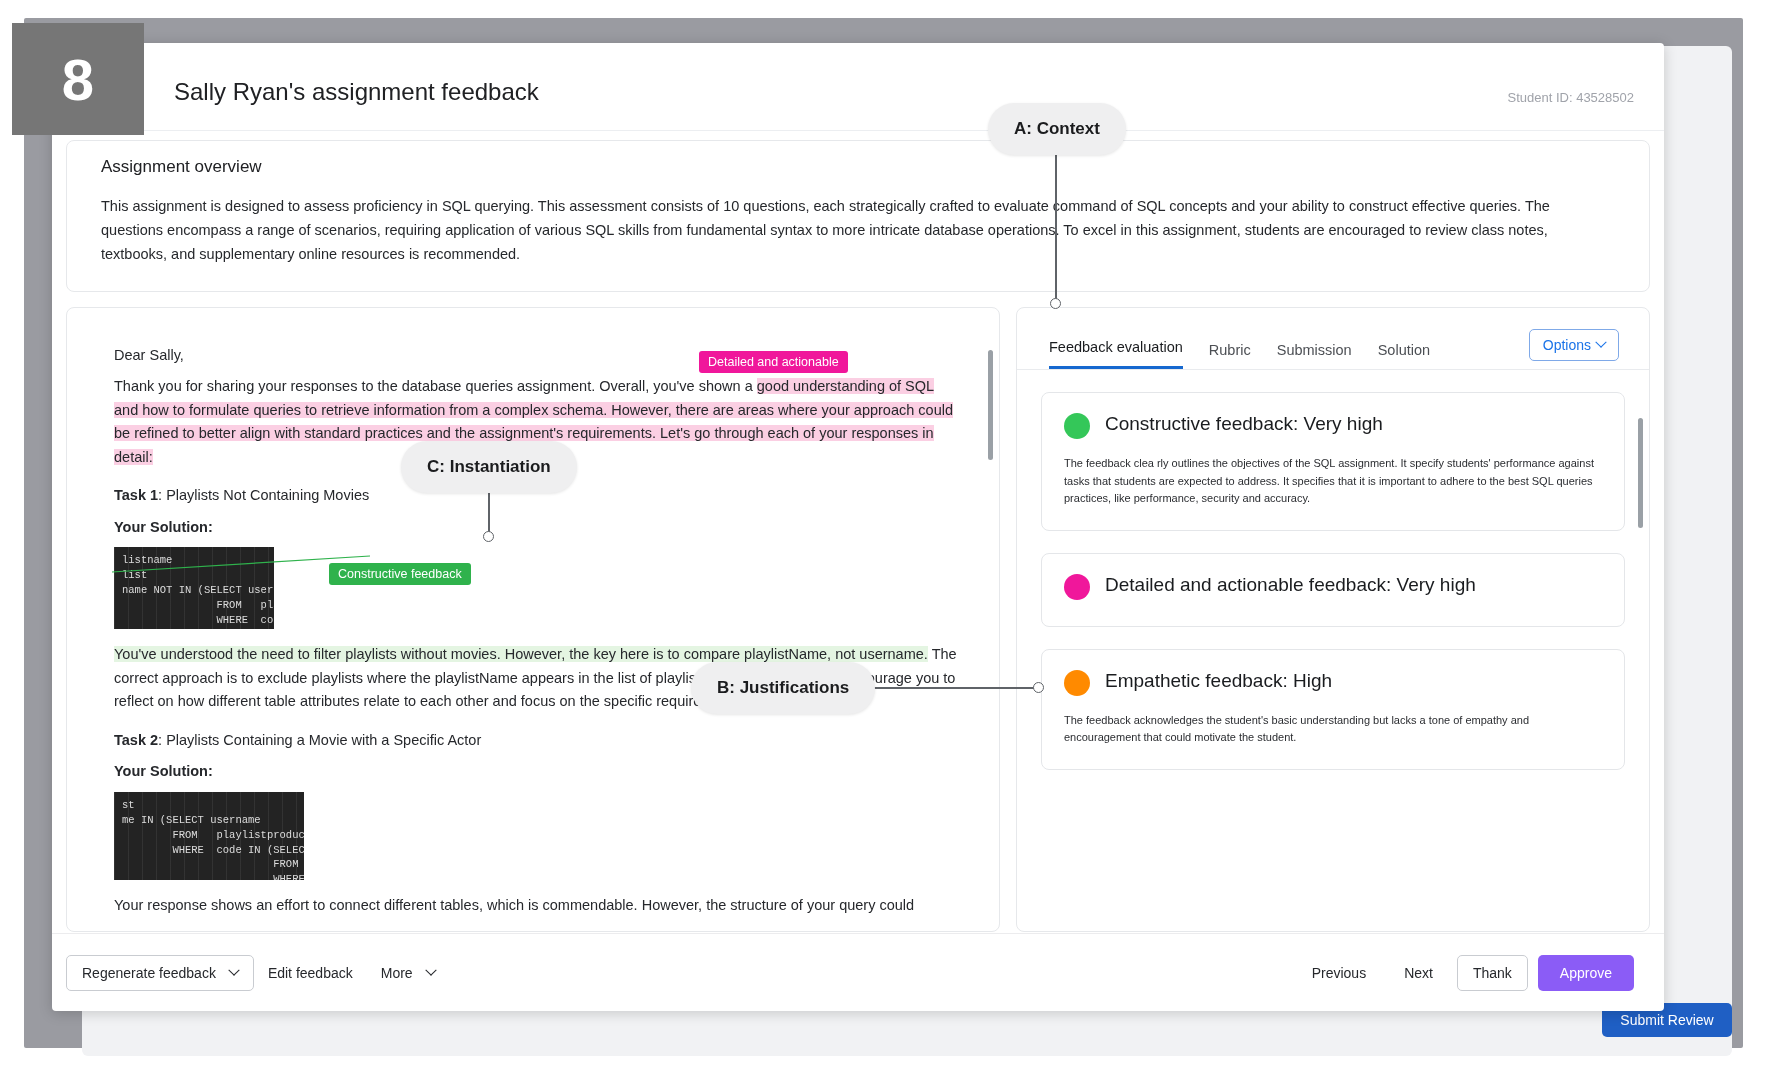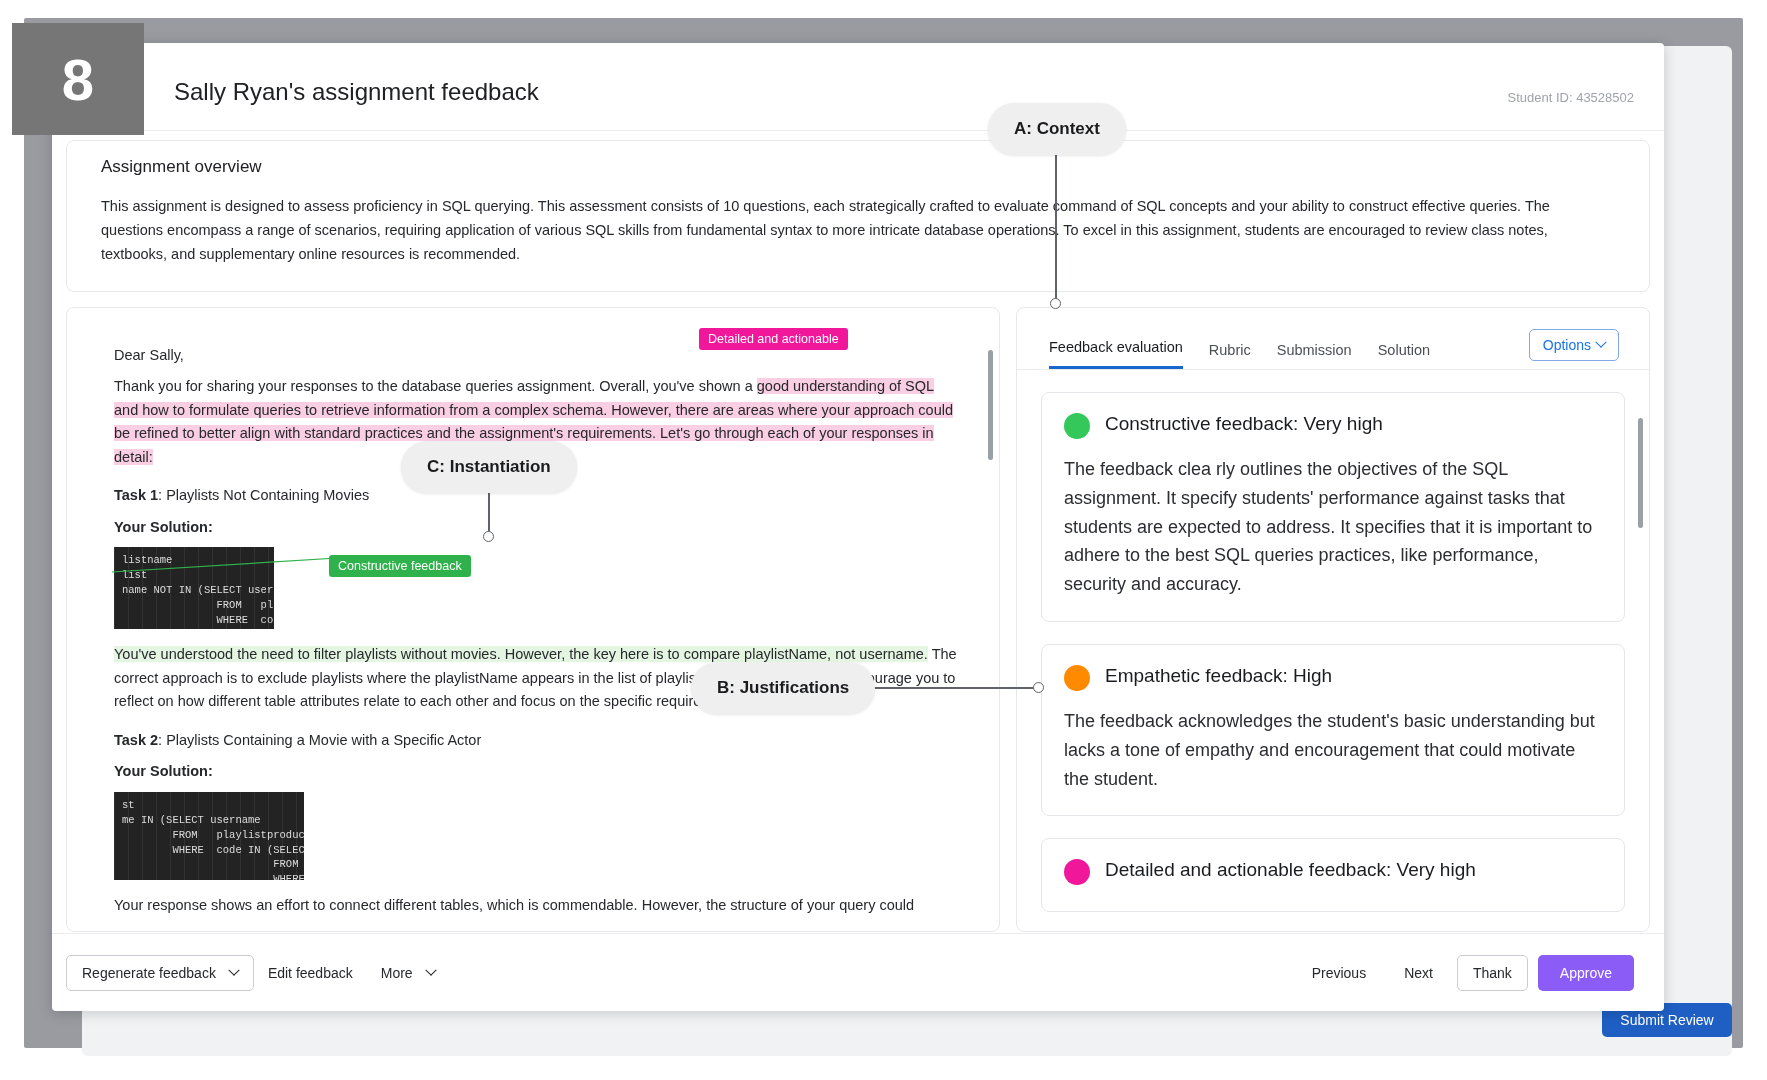--- a/index.html
+++ b/index.html
@@ -168,21 +168,21 @@
           transform: rotate(45deg) translate(-2px,-2px); }
 
   .eval-list { padding: 22px 24px; display:flex; flex-direction:column; gap:22px; }
   .score-card {
     border:1px solid #e4e6e9; border-radius:8px;
     padding: 20px 22px 22px 22px;
   }
   .score-head { display:flex; gap:15px; }
   .dot { width:26px; height:26px; border-radius:50%; flex:none; }
   .score-title { font-size:19px; color:#1a1c1f; }
-  .score-body { font-size:18px; line-height:1.6; color:#2b2d31; margin-top:16px; }
+  .score-body { font-size:11px; line-height:1.6; color:#2b2d31; margin-top:16px; }
 
   .eval-scrollbar {
     position:absolute; right:6px; top:70px; width:5px; height:110px;
     background:#9aa0a6; border-radius:3px;
   }
 
   
   .footer {
     position:absolute; left:0; right:0; bottom:0; height:78px;
     border-top:1px solid #ececee;
@@ -273,22 +273,22 @@
         FROM   playlistproduct
         WHERE  code IN (SELECT code
                         FROM   acts
                         WHERE  id IN (SELECT id
                                       FROM   castme
                                       WHERE  lastna</span></div>
 
           <p>Your response shows an effort to connect different tables, which is commendable. However, the structure of your query could</p>
         </div>
 
-        <div class="tag tag-pink" style="left:632px; top:20px;">Detailed and actionable</div>
-        <div class="tag tag-green" style="left:262px; top:247px;">Constructive feedback</div>
+        <div class="tag tag-pink" style="left:632px; top:43px;">Detailed and actionable</div>
+        <div class="tag tag-green" style="left:262px; top:255px;">Constructive feedback</div>
 
         <div class="letter-scrollbar" style="right:6px; top:42px;"></div>
       </div>
 
       <div class="eval-card">
         <div class="tabs">
           <div class="tab active">Feedback evaluation</div>
           <div class="tab">Rubric</div>
           <div class="tab">Submission</div>
           <div class="tab">Solution</div>
@@ -301,35 +301,35 @@
         <div class="eval-list">
 
           <div class="score-card">
             <div class="score-head">
               <span class="dot" style="background:#34c759"></span>
               <span class="score-title">Constructive feedback: Very high</span>
             </div>
             <div class="score-body">The feedback clea rly outlines the objectives of the SQL assignment. It specify students' performance against tasks that students are expected to address. It specifies that it is important to adhere to the best SQL queries practices, like performance, security and accuracy.</div>
           </div>
 
+          <div class="score-card" style="padding-bottom:26px">
+            <div class="score-head">
+              <span class="dot" style="background:#f0179b"></span>
+              <span class="score-title">Detailed and actionable feedback: Very high</span>
+            </div>
+          </div>
+
           <div class="score-card">
             <div class="score-head">
               <span class="dot" style="background:#ff8a00"></span>
               <span class="score-title">Empathetic feedback: High</span>
             </div>
             <div class="score-body">The feedback acknowledges the student's basic understanding but lacks a tone of empathy and encouragement that could motivate the student.</div>
           </div>
 
-          <div class="score-card" style="padding-bottom:26px">
-            <div class="score-head">
-              <span class="dot" style="background:#f0179b"></span>
-              <span class="score-title">Detailed and actionable feedback: Very high</span>
-            </div>
-          </div>
-
         </div>
 
         <div class="eval-scrollbar" style="right:6px; top:110px; height:110px;"></div>
       </div>
 
     </div>
 
     <div class="footer">
       <div class="btn btn-outline">
         <span>Regenerate feedback</span>

